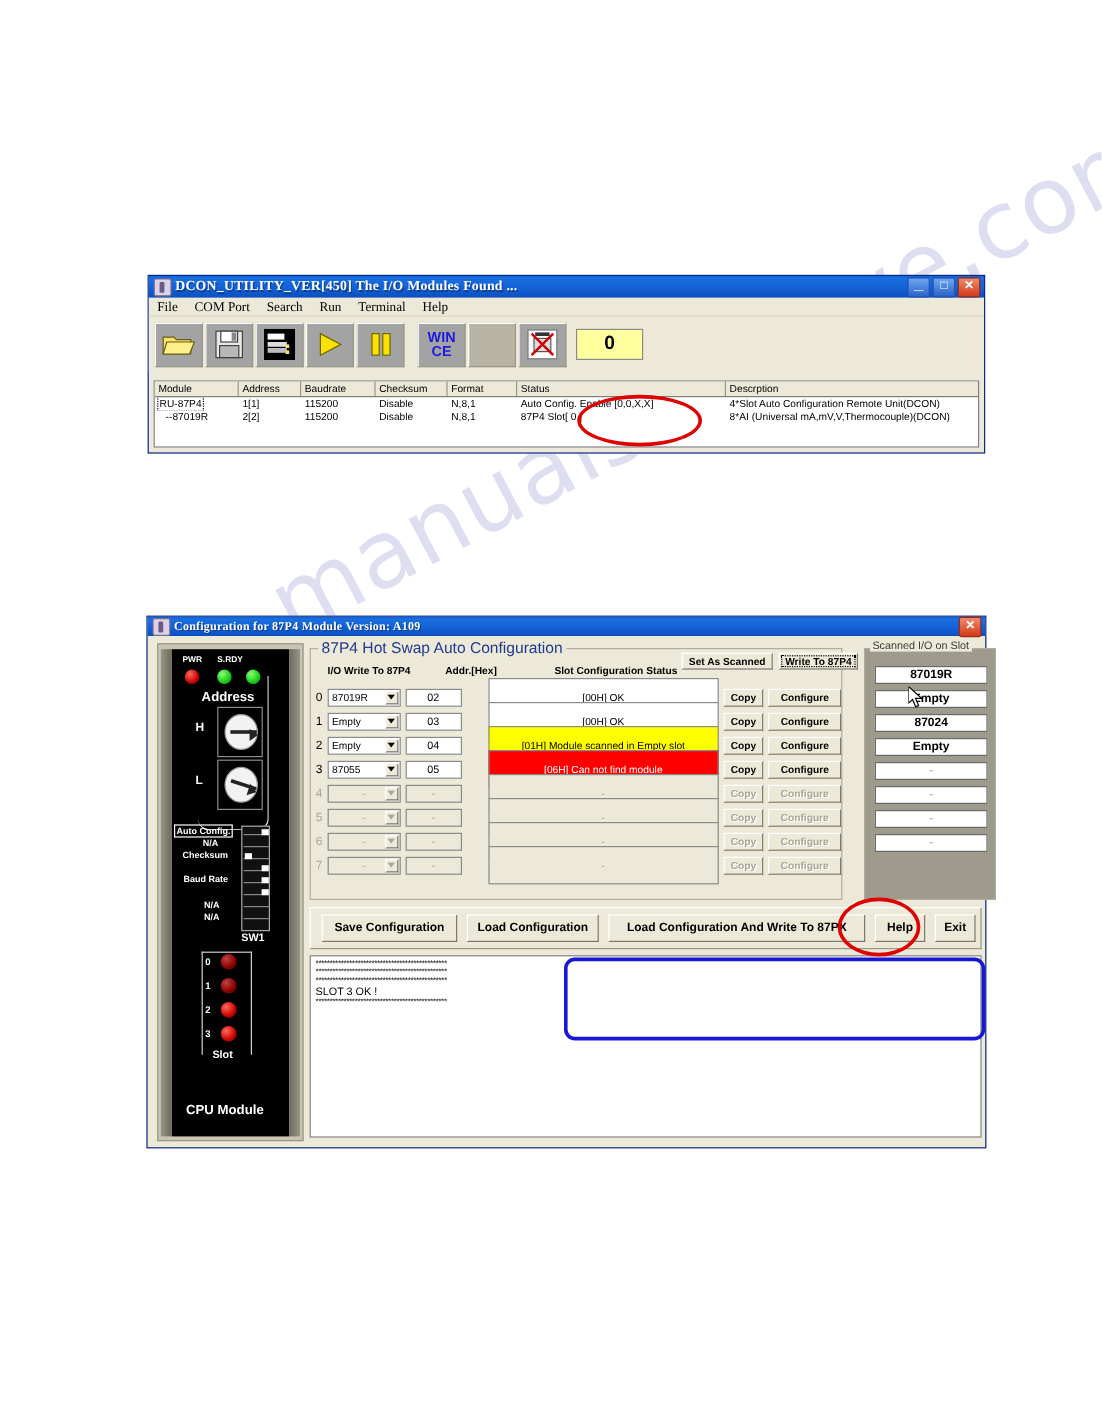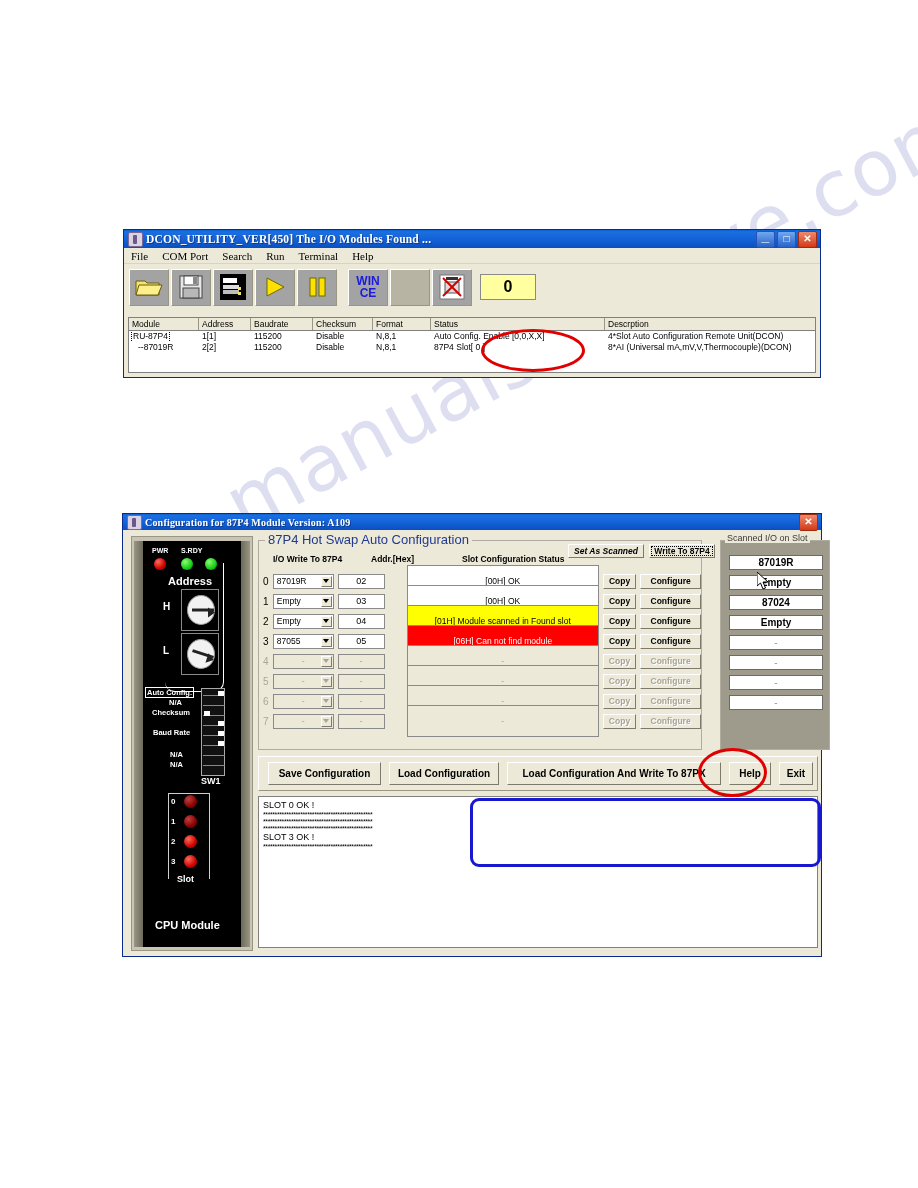--- a/index.html
+++ b/index.html
@@ -523,21 +523,21 @@
         </div>
       </div>
 
       <div class="cfg-group">
         <div class="cfg-legend">87P4 Hot Swap Auto Configuration</div>
 
         <div class="cfg-hdr">
           <div class="hlbl" style="left:14px;top:1px;">I/O Write To 87P4</div>
           <div class="hlbl" style="left:112px;top:1px;">Addr.[Hex]</div>
           <div class="hlbl" style="left:203px;top:1px;">Slot Configuration Status</div>
-          <div class="hbtn" style="left:309px;top:-9px;width:76px;font-style:italic;">Set As Scanned</div>
+          <div class="hbtn" style="left:309px;top:-9px;width:76px;">Set As Scanned</div>
           <div class="hbtn focus" style="left:390px;top:-9px;width:66px;">Write To 87P4</div>
         </div>
 
         <div class="cfg-rows">
 
           <div class="crow">
             <div class="rnum">0</div>
             <div class="combo">
                 <span>87019R</span>
                 <span class="cbtn">
@@ -566,21 +566,21 @@
 
           <div class="crow">
             <div class="rnum">2</div>
             <div class="combo">
                 <span>Empty</span>
                 <span class="cbtn">
                   <i></i>
                 </span>
               </div>
             <div class="hexbox">04</div>
-            <div class="statbox yellow">[01H] Module scanned in Found slot</div>
+            <div class="statbox yellow">[01H] Module scanned in Empty slot</div>
             <div class="smbtn copy">Copy</div>
             <div class="smbtn conf">Configure</div>
           </div>
 
           <div class="crow">
             <div class="rnum">3</div>
             <div class="combo">
                 <span>87055</span>
                 <span class="cbtn">
                   <i></i>
@@ -667,21 +667,20 @@
       <div class="actbar">
         <div class="abtn b1">Save Configuration</div>
         <div class="abtn b2">Load Configuration</div>
         <div class="abtn b3">Load  Configuration And Write To 87PX</div>
         <div class="abtn b4">Help</div>
         <div class="abtn b5">Exit</div>
       </div>
 
       <div class="logpane">
         <div style="height:3px;"></div>
-        <div class="logline">SLOT 0 OK !</div>
         <div class="logsep">***********************************************</div>
         <div class="logsep">***********************************************</div>
         <div class="logsep">***********************************************</div>
         <div class="logline">SLOT 3 OK !</div>
         <div class="logsep">***********************************************</div>
       </div>
     </div>
   </div>
 
   <svg class="cursor" style="left:757px;top:572px;" width="14" height="20" viewBox="0 0 14 20">

